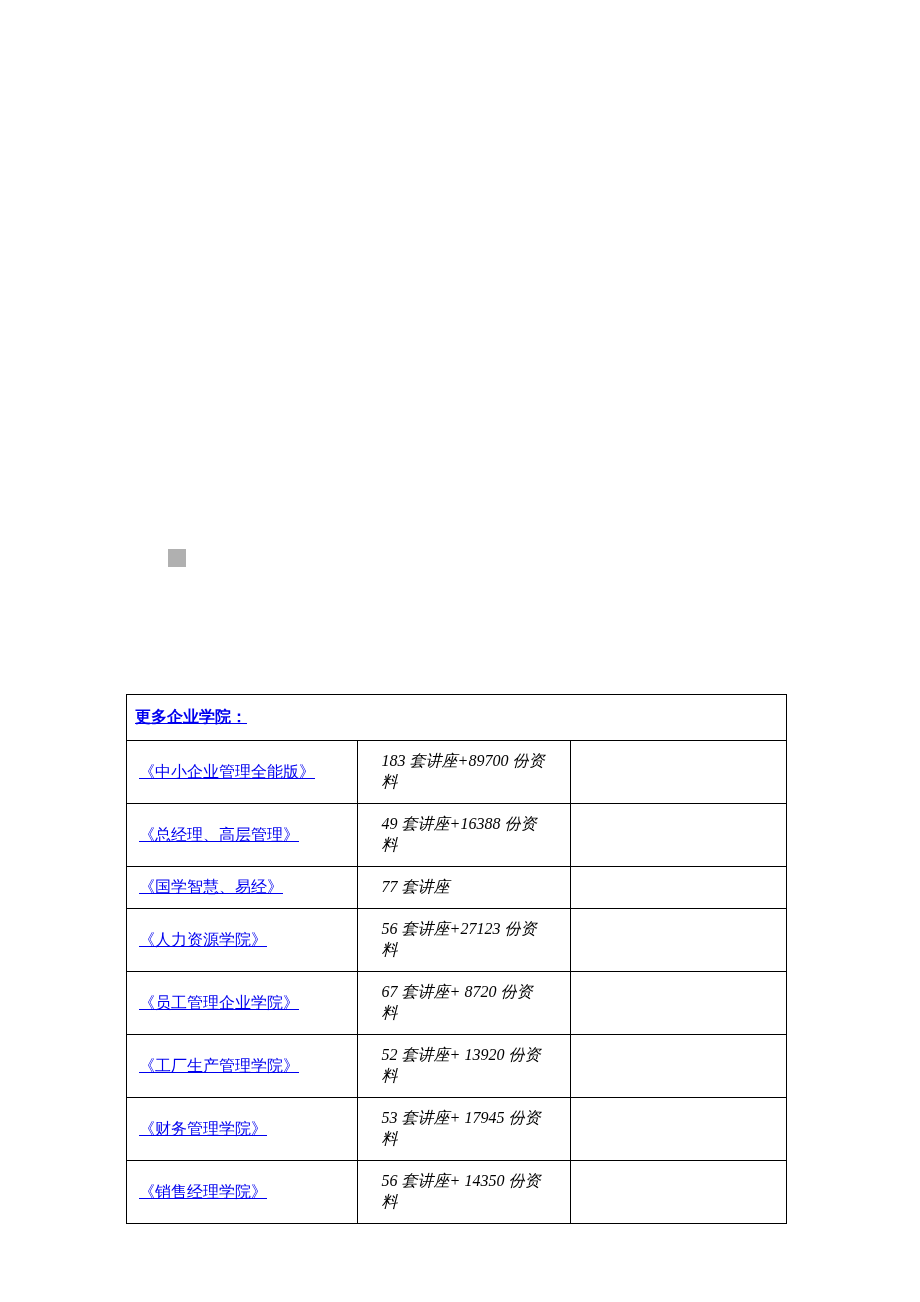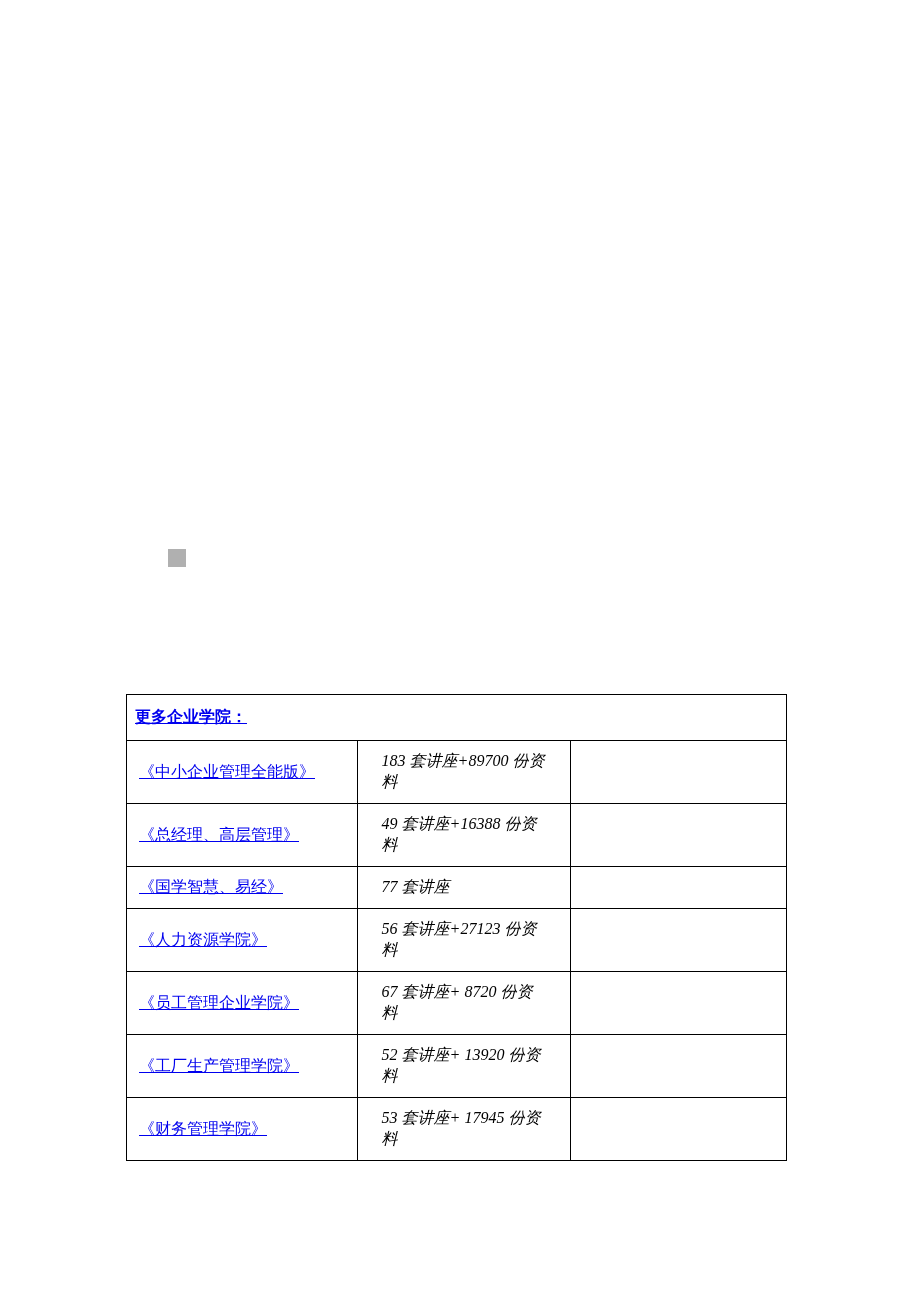--- a/index.html
+++ b/index.html
@@ -114,15 +114,22 @@
       <td class="col2">52 套讲座+ 13920 份资料</td>
       <td class="col3"></td>
     </tr>
     <tr>
       <td class="col1">
         <a href="#">《财务管理学院》</a>
       </td>
       <td class="col2">53 套讲座+ 17945 份资料</td>
       <td class="col3"></td>
     </tr>
+    <tr>
+      <td class="col1">
+        <a href="#">《销售经理学院》</a>
+      </td>
+      <td class="col2">56 套讲座+ 14350 份资料</td>
+      <td class="col3"></td>
+    </tr>
   </tbody>
     </table>
 </div>
 
 </body></html>

